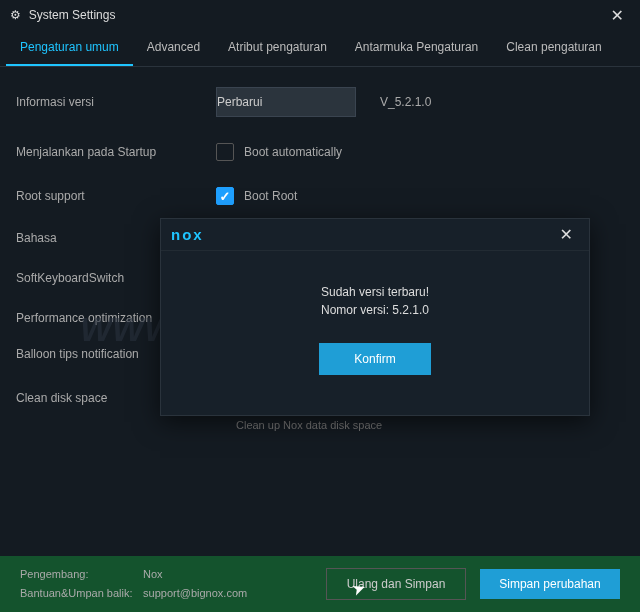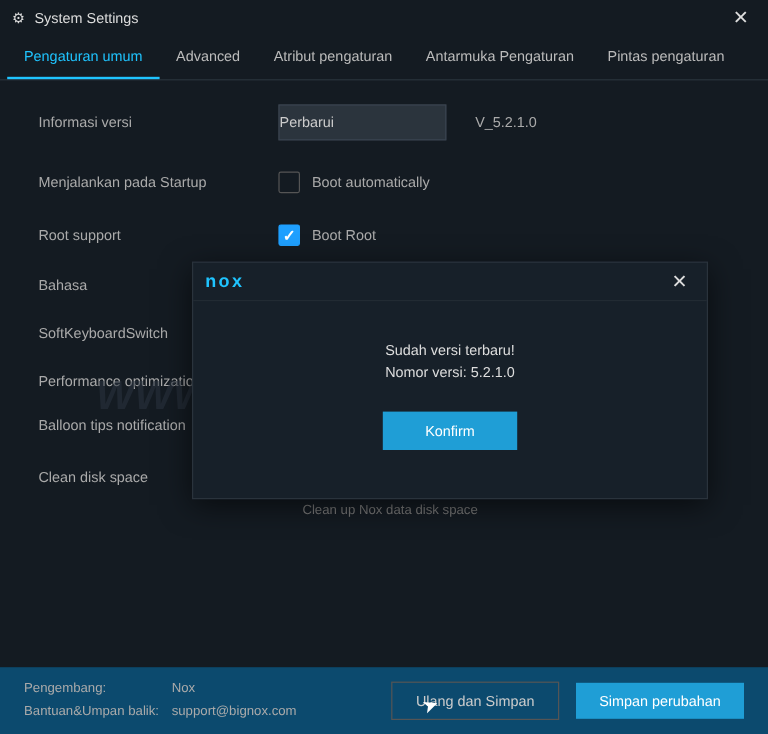--- a/index.html
+++ b/index.html
@@ -34,21 +34,21 @@
       padding: 10px 14px;
       color: #bbb;
       cursor: pointer;
       font-size: 12px;
     }
     .tab.active {
       color: #1fc4ff;
       border-bottom: 2px solid #1fc4ff;
     }
     .content {
-      padding: 20px 20px 10px 32px;
+      padding: 20px 20px 10px 16px;
     }
     .row {
       display: flex;
       align-items: center;
       margin-bottom: 26px;
     }
     .label {
       width: 200px;
       color: #aaa;
       font-size: 12px;
@@ -92,21 +92,21 @@
       margin-top: 6px;
       margin-left: 220px;
     }
     .right-text { margin-left: auto; margin-right: 30px; color: #999; }
     .footer {
       position: absolute;
       bottom: 0;
       left: 0;
       right: 0;
       height: 56px;
-      background: #0c4a6e;
+      background: #14532d;
       display: flex;
       align-items: center;
       padding: 0 20px;
       gap: 14px;
     }
     .footer-info {
       flex: 1;
       font-size: 11px;
       color: #aaa;
       line-height: 1.7;
@@ -205,21 +205,21 @@
     <span class="title">System Settings</span>
   </div>
   <span class="close-icon">✕</span>
 </div>
 
 <div class="tabs">
   <div class="tab active">Pengaturan umum</div>
   <div class="tab">Advanced</div>
   <div class="tab">Atribut pengaturan</div>
   <div class="tab">Antarmuka Pengaturan</div>
-  <div class="tab">Pintas pengaturan</div>
+  <div class="tab">Clean pengaturan</div>
 </div>
 
 <div class="content">
 
   <div class="row">
     <div class="label">Informasi versi</div>
     <div class="btn">Perbarui</div>
     <div class="version">V_5.2.1.0</div>
   </div>
 

